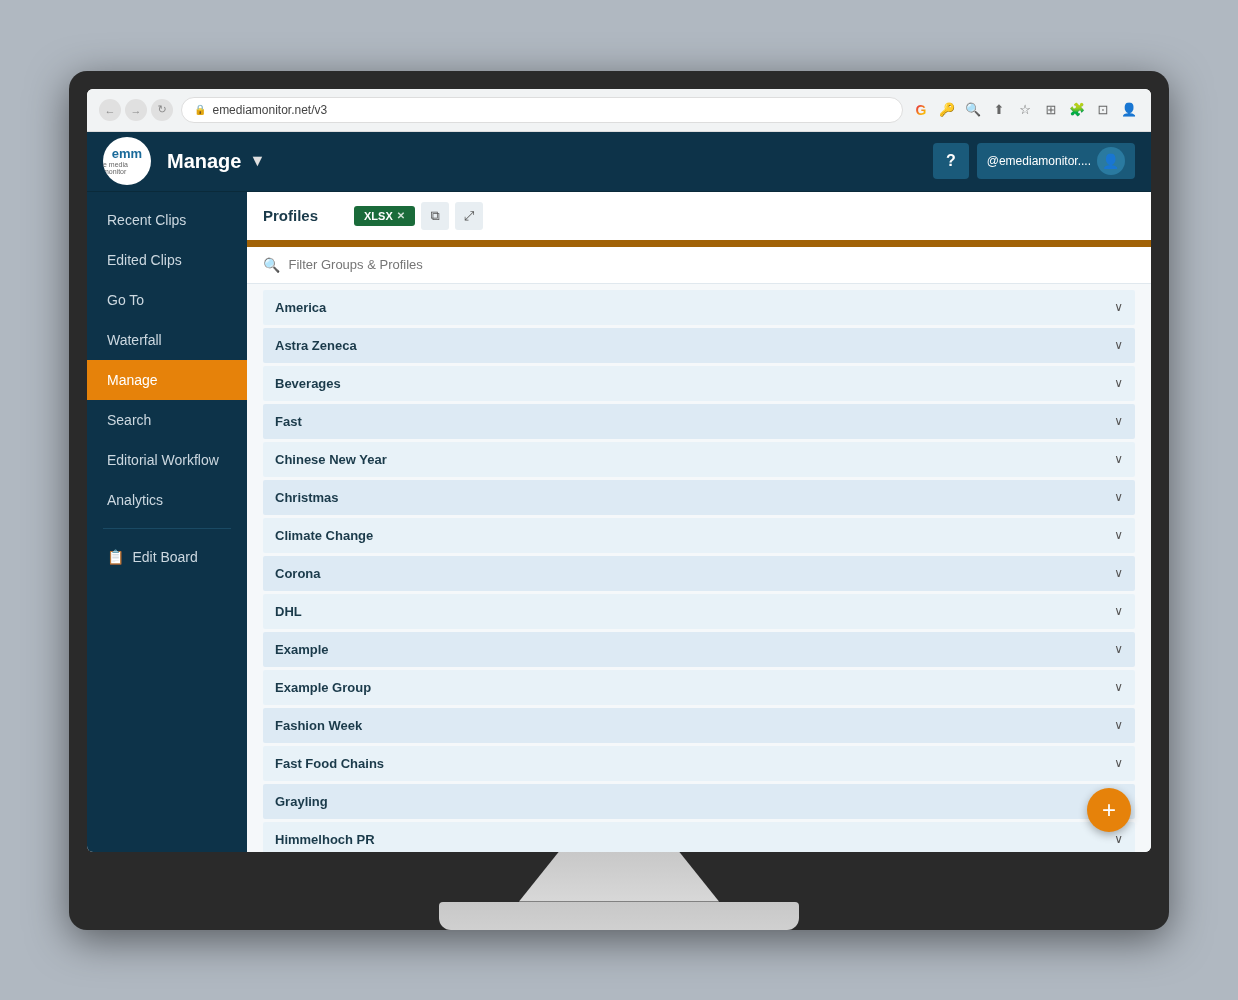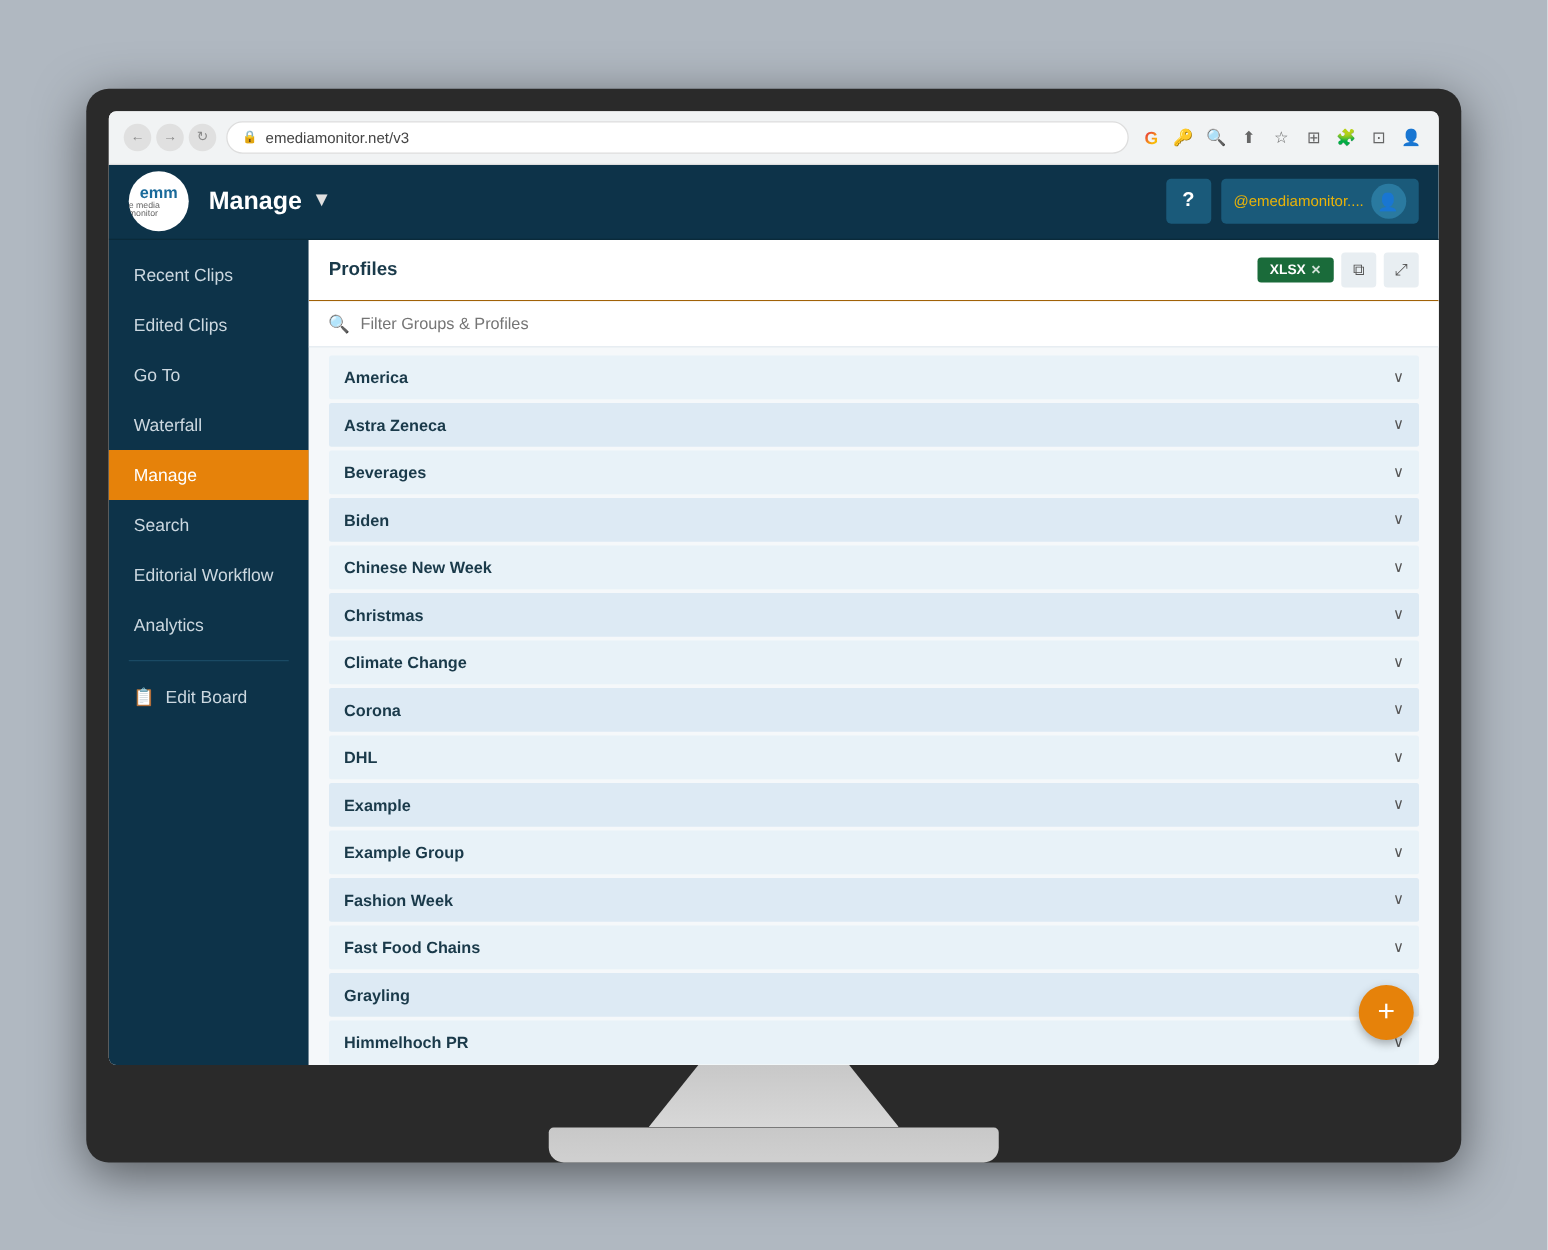--- a/index.html
+++ b/index.html
@@ -216,21 +216,21 @@
       gap: 6px;
       background: #1a5a7a;
       border-radius: 4px;
       padding: 4px 10px;
       cursor: pointer;
       height: 36px;
     }
 
     .user-email {
       font-size: 12px;
-      color: #eab308;
+      color: #ffffff;
     }
 
     .user-avatar {
       width: 28px;
       height: 28px;
       border-radius: 50%;
       background: #2a7aa0;
       display: flex;
       align-items: center;
       justify-content: center;
@@ -287,24 +287,23 @@
       flex: 1;
       background: #f5f8fa;
       display: flex;
       flex-direction: column;
       overflow: hidden;
     }
 
     .content-header {
       display: flex;
       align-items: center;
-      justify-content: space-between;
       padding: 10px 16px;
       background: #fff;
-      border-bottom: 1px solid #a16207;
+      border-bottom: 7px solid #a16207;
     }
 
     .content-title {
       font-size: 15px;
       font-weight: 600;
       color: #1a3a4a;
     }
 
     .content-header-right {
       display: flex;
@@ -541,25 +540,25 @@
             </div>
             <div class="profile-row">
               <span class="profile-name">Astra Zeneca</span>
               <span class="chevron-down">∨</span>
             </div>
             <div class="profile-row">
               <span class="profile-name">Beverages</span>
               <span class="chevron-down">∨</span>
             </div>
             <div class="profile-row">
-              <span class="profile-name">Biden</span>
-              <span class="chevron-down">∨</span>
-            </div>
-            <div class="profile-row">
-              <span class="profile-name">Chinese New Week</span>
+              <span class="profile-name">Fast</span>
+              <span class="chevron-down">∨</span>
+            </div>
+            <div class="profile-row">
+              <span class="profile-name">Chinese New Year</span>
               <span class="chevron-down">∨</span>
             </div>
             <div class="profile-row">
               <span class="profile-name">Christmas</span>
               <span class="chevron-down">∨</span>
             </div>
             <div class="profile-row">
               <span class="profile-name">Climate Change</span>
               <span class="chevron-down">∨</span>
             </div>

